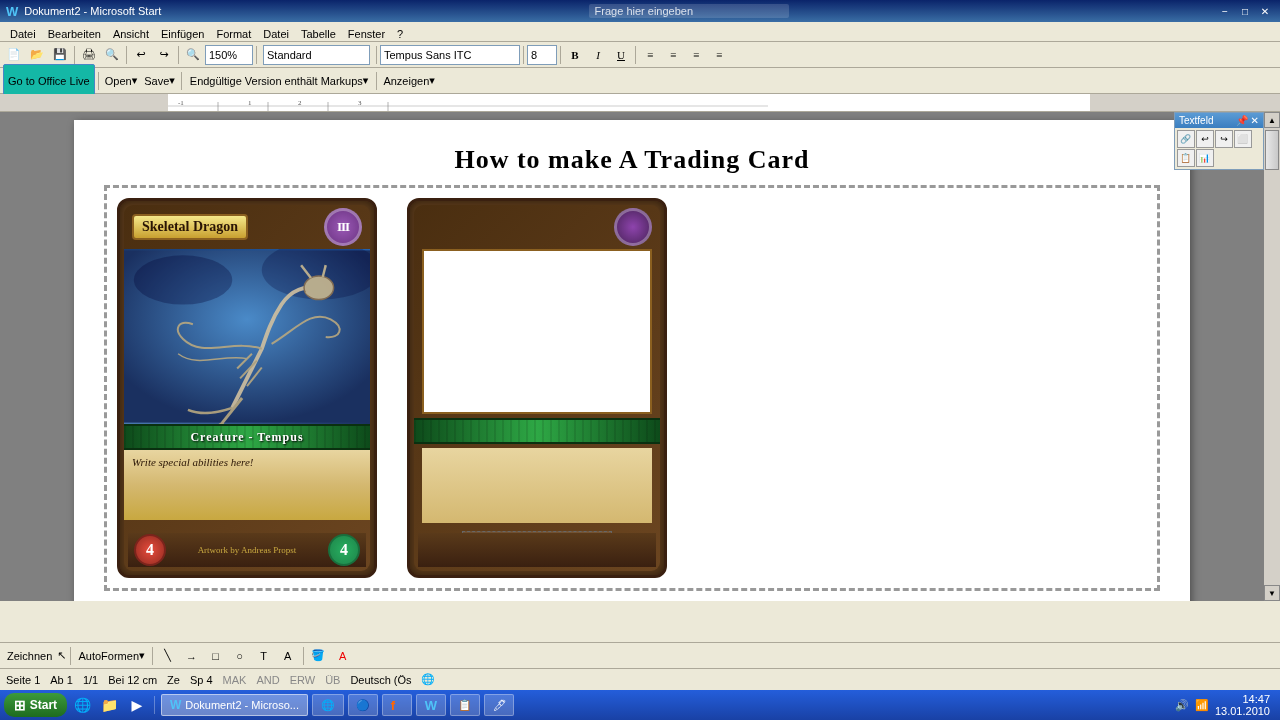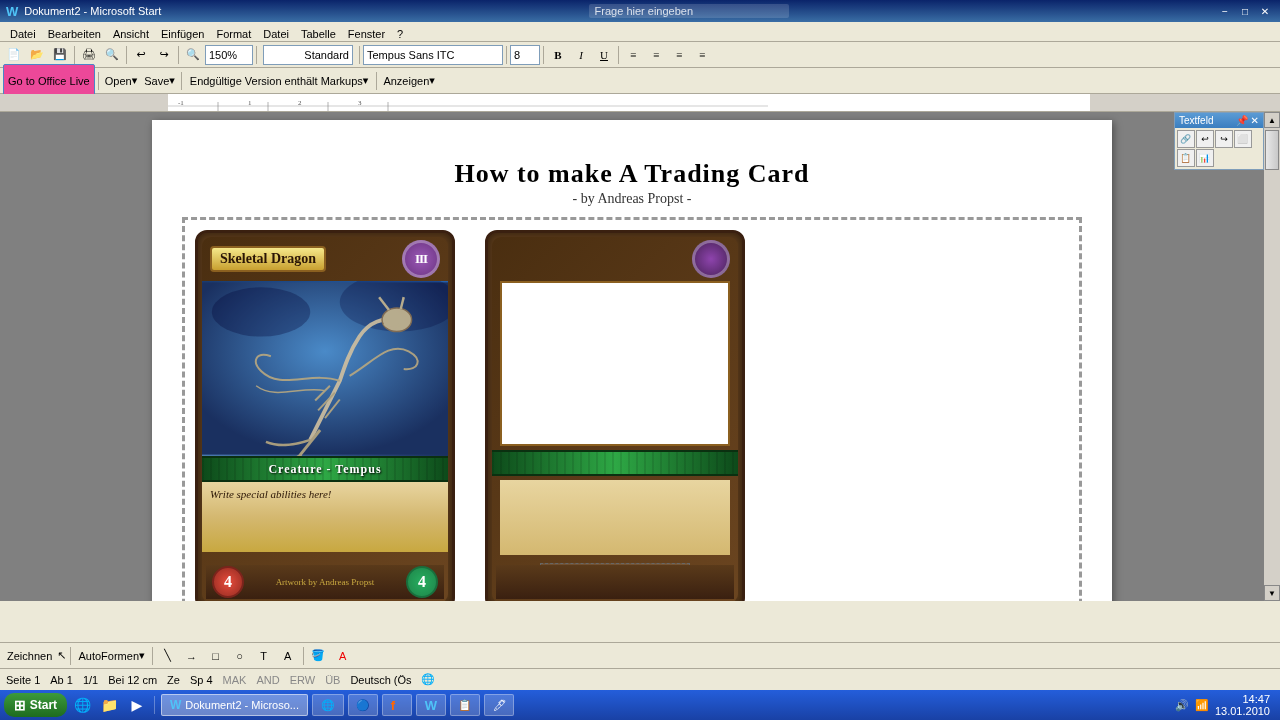--- a/index.html
+++ b/index.html
@@ -430,24 +430,24 @@
     }
     #doc-scroll-area {
       flex: 1;
       overflow: hidden;
       display: flex;
       justify-content: center;
       padding: 8px;
     }
     #page-container {
       background: white;
-      width: 960px;
+      width: 1116px;
       min-height: 530px;
       box-shadow: 2px 2px 8px rgba(0,0,0,0.4);
-      padding: 39px 30px 20px;
+      padding: 25px 30px 20px;
     }
 
     .vert-scrollbar {
       width: 16px;
       background: #d4d0c8;
       display: flex;
       flex-direction: column;
       align-items: center;
     }
     .scroll-arrow {
@@ -547,40 +547,40 @@
     <div class="tb-btn">🖨</div>
     <div class="tb-btn">🔍</div>
     <div class="tb-sep"></div>
     <div class="tb-btn">↩</div>
     <div class="tb-btn">↪</div>
     <div class="tb-sep"></div>
     <div class="tb-btn">🔍</div>
     <input class="tb-input" style="width: 48px;" value="150%">
     <div class="tb-sep"></div>
     <div class="tb-btn">
-      <input class="tb-input" style="width: 90px; text-align: right;" value="Standard">
+      <input class="tb-input" style="width: 107px;" value="Standard">
     </div>
     <div class="tb-sep"></div>
     <input class="tb-input" style="width: 140px;" value="Tempus Sans ITC">
     <div class="tb-sep"></div>
     <input class="tb-input" style="width: 30px;" value="8">
     <div class="tb-sep"></div>
 
     <div class="tb-btn" style="font-weight:bold;">B</div>
     <div class="tb-btn" style="font-style:italic;">I</div>
     <div class="tb-btn" style="text-decoration:underline;">U</div>
     <div class="tb-sep"></div>
     <div class="tb-btn">≡</div>
     <div class="tb-btn">≡</div>
     <div class="tb-btn">≡</div>
     <div class="tb-btn">≡</div>
   </div>
 
   <div id="toolbar4">
-    <div class="tb-btn" style="padding:16px 4px; background:#ec4899; border:1px solid #4a86c8;">
+    <div class="tb-btn" style="padding:16px 4px; background:#14b8a6; border:1px solid #4a86c8;">
       <span>Go to Office Live</span>
     </div>
     <div class="tb-sep"></div>
     <div class="tb-btn">
       <span>Open</span>▾
     </div>
     <div class="tb-btn">
       <span>Save</span>▾
     </div>
     <div class="tb-sep"></div>
@@ -631,21 +631,20 @@
         <div class="tf-icon">📋</div>
         <div class="tf-icon">📊</div>
       </div>
     </div>
 
     <div id="doc-scroll-area">
       <div id="page-container">
 
         <div id="page-heading">
           <h1>How to make A Trading Card</h1>
-          <div class="subtitle">- by Andreas Propst -</div>
         </div>
 
         <div id="cards-container">
 
           <div class="trading-card" id="card-left">
             <div id="card-left-inner">
 
               <div class="card-header">
                 <div class="card-name-box">Skeletal Dragon</div>
                 <div class="mana-circle mana-purple">

